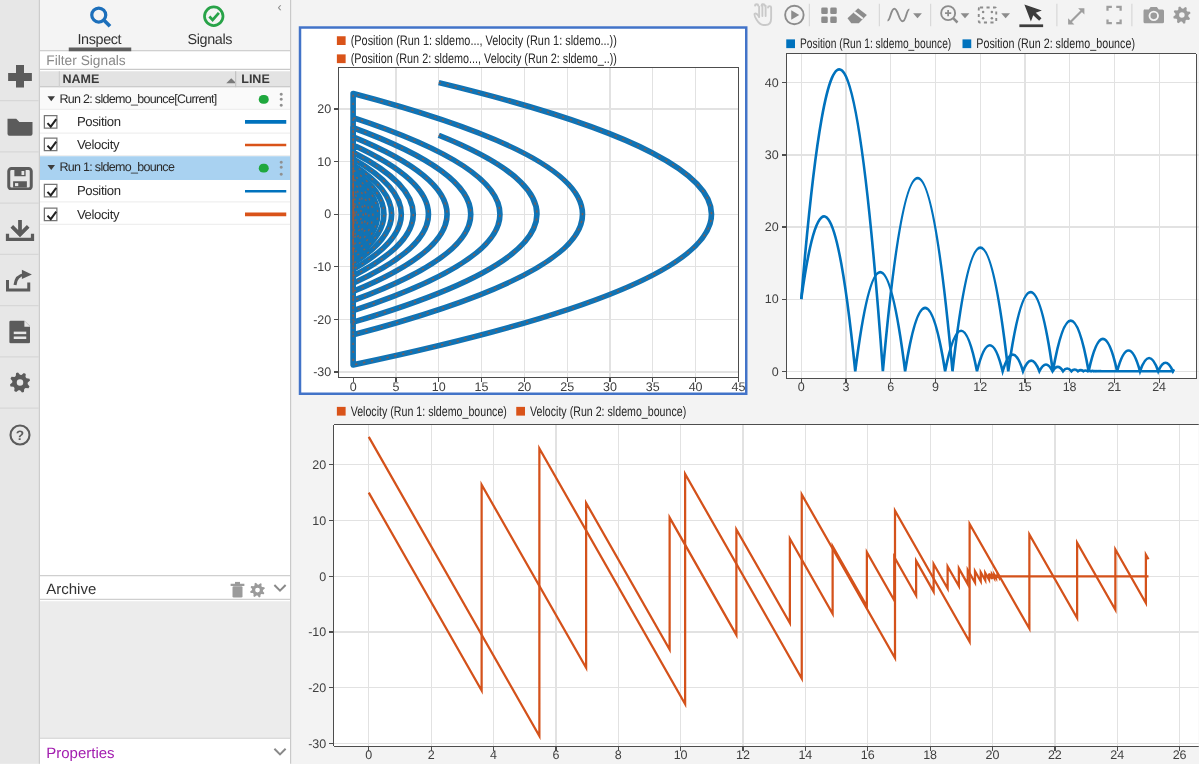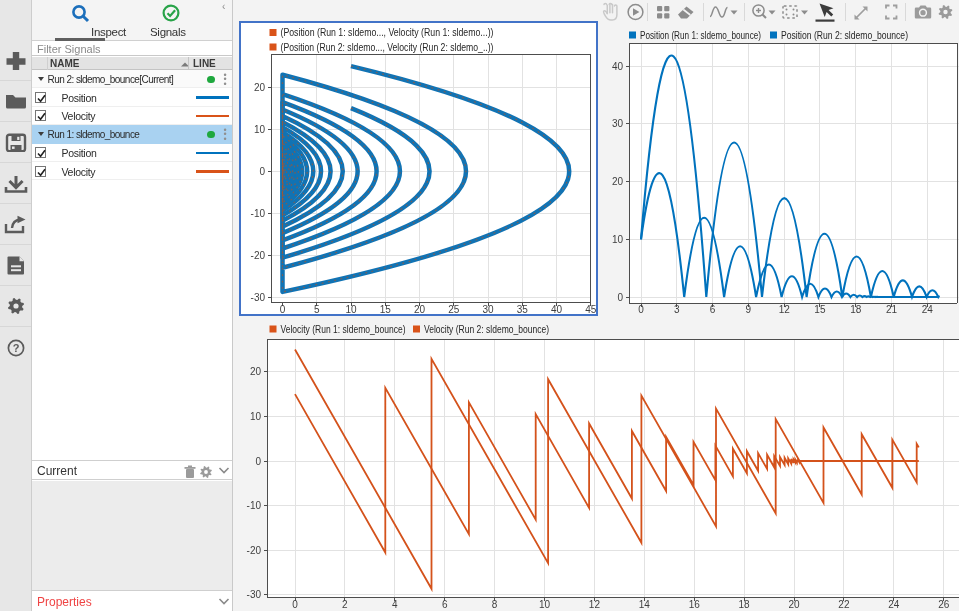--- a/index.html
+++ b/index.html
@@ -33,21 +33,21 @@
     line-height:4.3px; text-align:center; width:4px; }
   .cb { position:absolute; left:3px; top:3.5px; width:11px; height:11px;
     border:1px solid #767676; background:#fff; }
   .signame { position:absolute; left:29.5px; top:3.5px; letter-spacing:-0.3px;text-align:center; }
   .lseg { position:absolute; left:164px; top:8px; width:33px; height:2.6px; }
   #archbar { position:absolute; left:0; top:460px; width:200px; height:20px;
     background:#fff; border-top:1px solid #cfcfcf; border-bottom:1px solid #cfcfcf;
     font-size:12px; color:#333; }
   #graybox { position:absolute; left:0; top:481px; width:200px; height:109px; background:#ececec; }
   #propbar { position:absolute; left:0; top:590px; width:200px; height:21px;
-    background:#fff; border-top:1px solid #cfcfcf; font-size:12px; color:#ef4444; }
+    background:#fff; border-top:1px solid #cfcfcf; font-size:12px; color:#a21caf; }
   #plot1 { left:239px; top:21px; width:359px; height:295px;
     background:#fff; border:2px solid #4273c8; }
   .ticklab { font:10px "Liberation Sans",sans-serif; fill:#3f3f3f; }
   .leg { font:11px "Liberation Sans",sans-serif; fill:#262626; }
   .grid { stroke:#e2e2e2; stroke-width:1; shape-rendering:crispEdges; }
   .axis { stroke:#4d4d4d; stroke-width:1; fill:none; shape-rendering:crispEdges; }
   .tick { stroke:#4d4d4d; stroke-width:1; shape-rendering:crispEdges; }
 </style>
 </head>
 <body>
@@ -100,21 +100,21 @@
 <div class="abs" id="panel">
   <div id="tabs">
     <svg class="abs" style="left:38px;top:4px" width="84" height="20">
       <circle cx="9" cy="8" r="5.6" fill="none" stroke="#1c6fbb" stroke-width="2.6"></circle>
       <line x1="13.2" y1="12.2" x2="18" y2="17" stroke="#1c6fbb" stroke-width="3"></line>
     </svg>
     <svg class="abs" style="left:130px;top:4px" width="84" height="20">
       <circle cx="9" cy="9" r="7.4" fill="none" stroke="#28a348" stroke-width="2.2"></circle>
       <path d="M5.5 9.2 l2.6 2.7 5-5.6" fill="none" stroke="#28a348" stroke-width="2.2"></path>
     </svg>
-    <div class="tabtxt" style="left:30px;margin-left:29px;">Inspect</div>
+    <div class="tabtxt" style="left:30px;">Inspect</div>
     <div class="tabtxt" style="left:118px;">Signals</div>
     <div class="abs" style="left:23px;top:38px;width:50px;height:3px;background:#5f5f5f"></div>
     <div class="abs" style="left:190px;top:1px;color:#8a8a8a;font-size:10px">‹</div>
   </div>
   <div id="filter">Filter Signals</div>
   <div id="thead">
     <span style="position:absolute;left:18px;top:1px">NAME</span>
     <svg class="abs" style="left:148px;top:4px" width="10" height="7">
         <path d="M1 5.5 L5 1.5 L9 5.5 z" fill="#7a7a7a"></path>
       </svg>
@@ -156,21 +156,21 @@
       <div class="lseg" style="background:#0072BD"></div>
   </div>
   <div class="row" style="top:162px">
     <div class="cb"><svg width="11" height="11">
           <path d="M2 5.5 l2.6 2.8 4.4-6" fill="none" stroke="#222" stroke-width="1.6"></path>
         </svg></div>
     <div class="signame">Velocity</div>
       <div class="lseg" style="background:#D95319"></div>
   </div>
   <div id="archbar">
-    <span style="position:absolute;left:5px;top:3px">Current</span>
+    <span style="position:absolute;left:5px;top:3px">Archive</span>
     <svg class="abs" style="left:151px;top:3.5px" width="14" height="14">
       <rect x="3" y="4" width="8" height="9" rx="1" fill="#9b9b9b"></rect>
       <rect x="1.5" y="2" width="11" height="1.8" fill="#9b9b9b"></rect>
       <rect x="5" y="0.5" width="4" height="1.8" fill="#9b9b9b"></rect>
     </svg>
     <svg class="abs" style="left:167px;top:3.5px" width="14" height="14">
       <path d="M5.5 2.3L5 3.3L3.1 3.1L2.4 3.7L2.3 5.5L1.2 5.9L0 4.4L-0.9 4.3L-2.3 5.5L-3.3 5L-3.1 3.1L-3.7 2.4L-5.5 2.3L-5.9 1.2L-4.4 0L-4.3 -0.9L-5.5 -2.3L-5 -3.3L-3.1 -3.1L-2.4 -3.7L-2.3 -5.5L-1.2 -5.9L-0 -4.4L0.9 -4.3L2.3 -5.5L3.3 -5L3.1 -3.1L3.7 -2.4L5.5 -2.3L5.9 -1.2L4.4 -0L4.3 0.9ZM1.9 0A1.9 1.9 0 1 0 -1.9 0A1.9 1.9 0 1 0 1.9 0Z" fill="#9b9b9b" fill-rule="evenodd" transform="translate(7,7)"></path>
     </svg>
     <svg class="abs" style="left:186px;top:5px" width="12" height="10">
         <path d="M1.5 2 l4.5 4.5 4.5-4.5" fill="none" stroke="#8a8a8a" stroke-width="1.6"></path>

